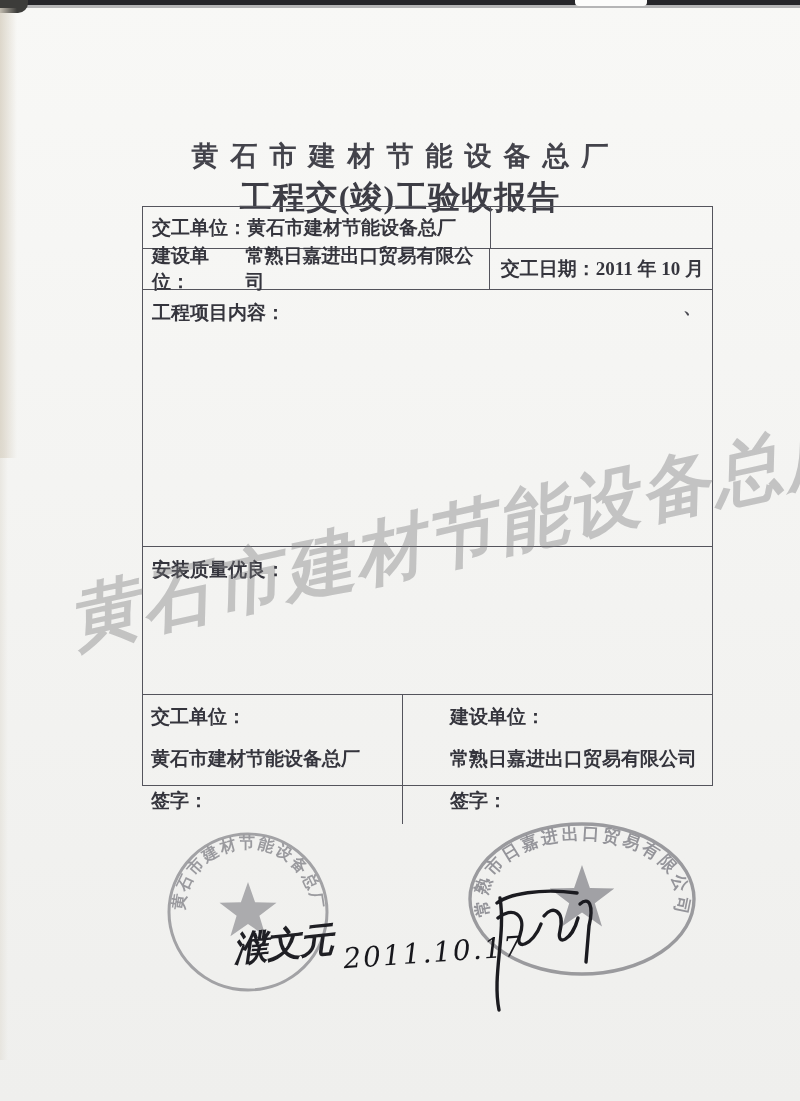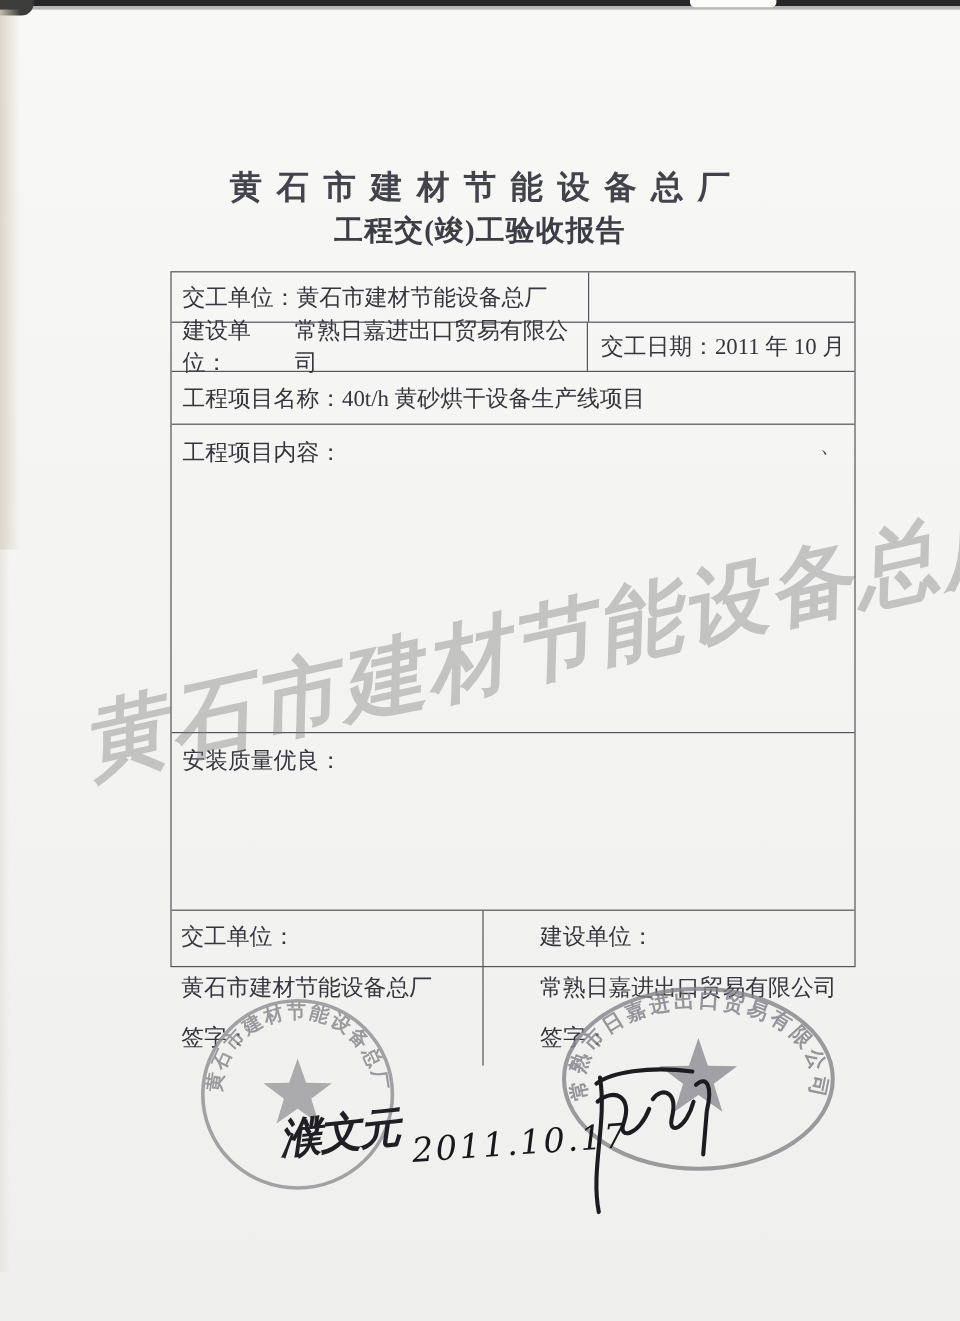--- a/index.html
+++ b/index.html
@@ -21,35 +21,35 @@
     background:linear-gradient(90deg,#d8d1c3 0%,rgba(216,209,195,0) 100%);opacity:.85;}
   .left-strip2{position:absolute;left:0;top:440px;width:8px;height:620px;
     background:linear-gradient(90deg,#dedad0 0%,rgba(222,218,208,0) 100%);opacity:.5;}
 
   .title{
     position:absolute;left:0;top:138px;width:800px;margin:0;text-align:center;
     font-size:27px;font-weight:600;color:#43434b;letter-spacing:12px;text-indent:12px;
   }
   .subtitle{
     position:absolute;left:0;top:176px;width:800px;margin:0;text-align:center;
-    font-size:24px;font-weight:600;color:#3d3d45;letter-spacing:1px;
+    font-size:32px;font-weight:600;color:#3d3d45;letter-spacing:1px;
   }
 
   .watermark{
     position:absolute;left:70px;top:575px;white-space:nowrap;
     font-size:70px;font-style:italic;font-weight:600;letter-spacing:3px;
     color:rgba(122,122,126,.40);
     transform:rotate(-12.5deg);transform-origin:0 50%;
     pointer-events:none;z-index:3;
   }
 
   .doc-table{
-    position:absolute;left:142px;top:226px;width:571px;height:580px;
+    position:absolute;left:142px;top:206px;width:571px;height:580px;
     border:1.6px solid #54545c;box-sizing:border-box;z-index:2;
-    color:#35353d;font-size:19px;
+    color:#35353d;font-size:19px;font-weight:bold;
   }
   .row{position:relative;box-sizing:border-box;border-bottom:1.4px solid #54545c;display:flex;}
   .row.last{border-bottom:none;}
   .cell{box-sizing:border-box;position:relative;}
   .cell.split{border-right:1.4px solid #54545c;}
   .vcenter{display:flex;align-items:center;}
   .r1{height:42px;} .r2{height:41px;} .r3{height:44px;}
   .r4{height:257px;display:block;} .r5{height:148px;display:block;}
   .r6{height:104px;display:block;} .r7{height:129px;}
   .c-main{width:348px;padding-left:9px;}
@@ -112,26 +112,20 @@
       <div class="cell split c-main vcenter">
         <span>建设单位：</span>
           <span>常熟日嘉进出口贸易有限公司</span>
       </div>
       <div class="cell c-date vcenter">
         <span>交工日期：</span>
           <span>2011 年 10 月</span>
       </div>
     </div>
 
-    <div class="row r3 vcenter">
-      <div class="cell pad vcenter" style="width:100%;">
-        <span>工程项目名称：</span>
-          <span>40t/h 黄砂烘干设备生产线项目</span>
-      </div>
-    </div>
 
     <div class="row r4">
       <span class="sect-label">工程项目内容：</span>
       <span class="stray">、</span>
     </div>
 
     <div class="row r5">
       <span class="sect-label">安装质量优良：</span>
     </div>
 

